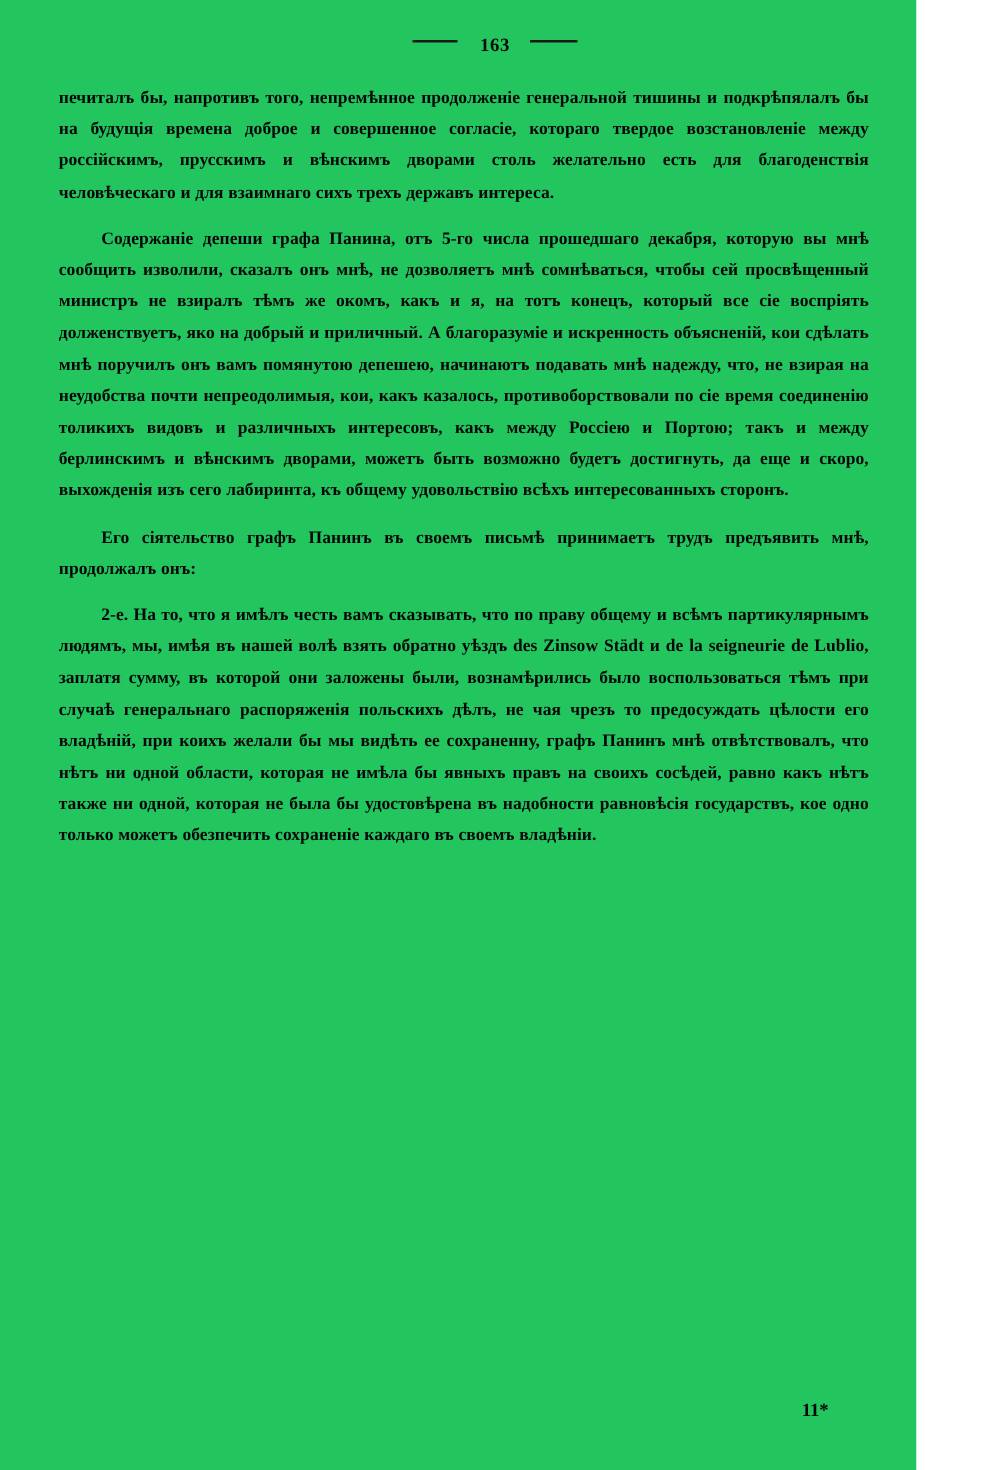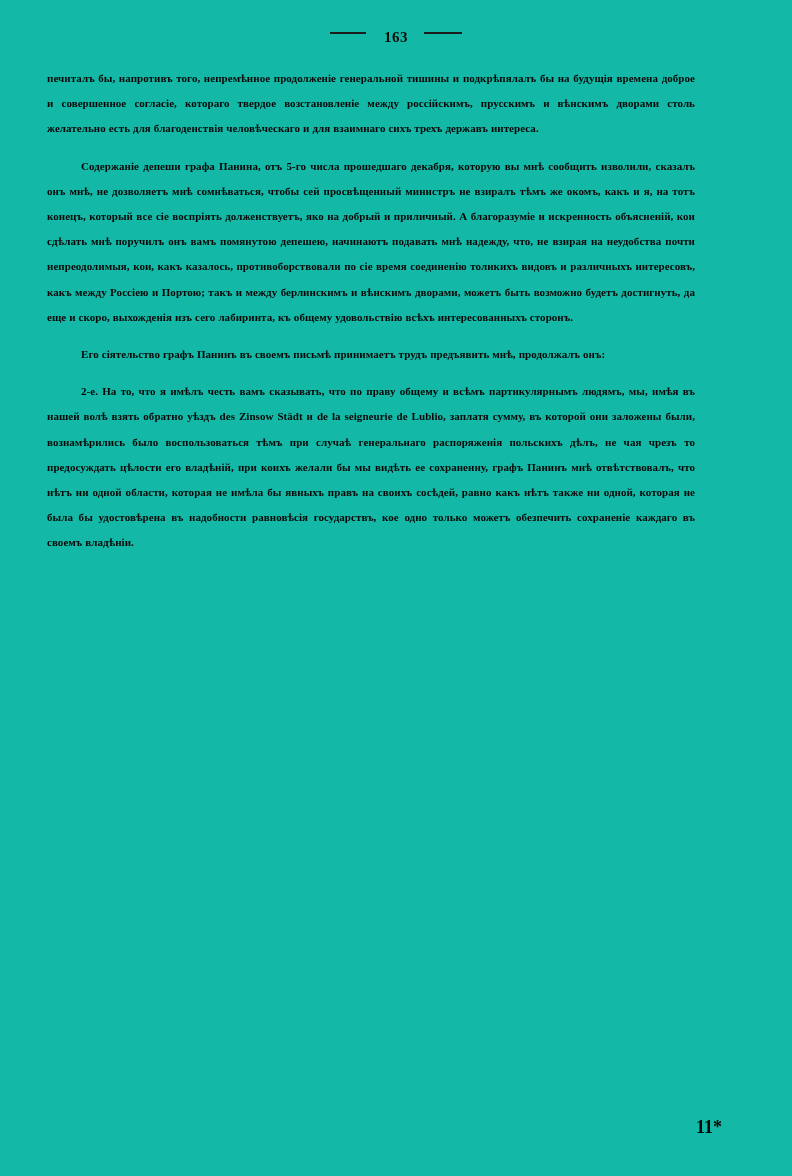--- a/index.html
+++ b/index.html
@@ -8,23 +8,23 @@
     background: #ffffff;
   }
   body {
     width: 792px;
     height: 1176px;
     overflow: hidden;
     font-family: "Liberation Serif", serif;
   }
   .page {
     position: relative;
-    width: 792px;
+    width: 733px;
     height: 1176px;
-    background: #14b8a6;
+    background: #22c55e;
   }
   .page-number-wrap {
     position: absolute;
     top: 28px;
     left: 0;
     width: 792px;
     text-align: center;
   }
   .page-number {
     display: inline-block;
@@ -45,21 +45,21 @@
   .rule-left { left: 330px; width: 36px; }
   .rule-right { left: 424px; width: 38px; }
 
   .body-text {
     position: absolute;
     top: 66px;
     left: 47px;
     width: 648px;
     color: #101010;
     font-family: "Liberation Serif", serif;
-    font-size: 11px;
+    font-size: 14px;
     line-height: 25.2px;
   }
   .para {
     margin: 0 0 0 0;
     text-align: justify;
     text-justify: inter-word;
     text-indent: 0;
     font-weight: bold;
     letter-spacing: 0.05px;
     word-spacing: 0.2px;
@@ -73,21 +73,21 @@
   }
   
   .para, .page-number, .folio {
     filter: contrast(1.08);
   }
   .folio {
     position: absolute;
     right: 70px;
     bottom: 38px;
     font-family: "Liberation Serif", serif;
-    font-size: 18px;
+    font-size: 15px;
     font-weight: bold;
     color: #101010;
   }
 </style>
 </head>
 <body>
 
 <div class="page">
 
   <div class="rule-left"></div>

